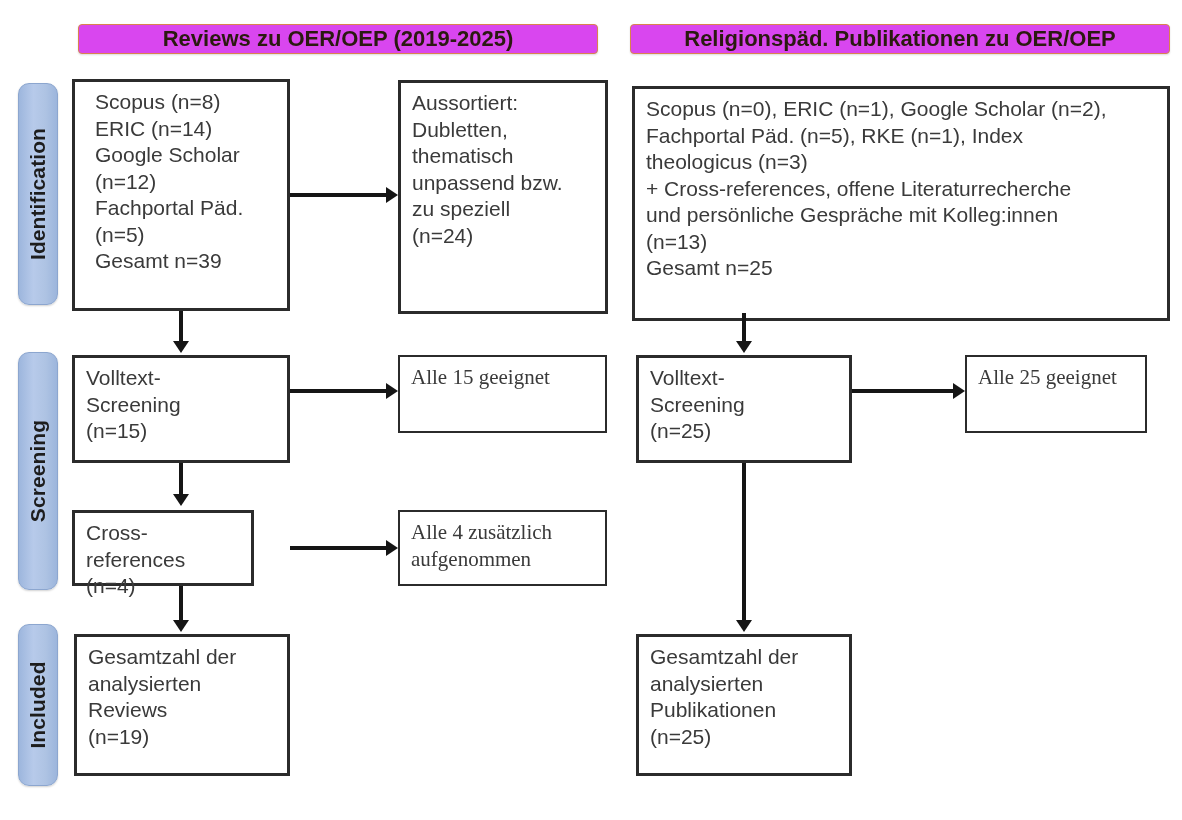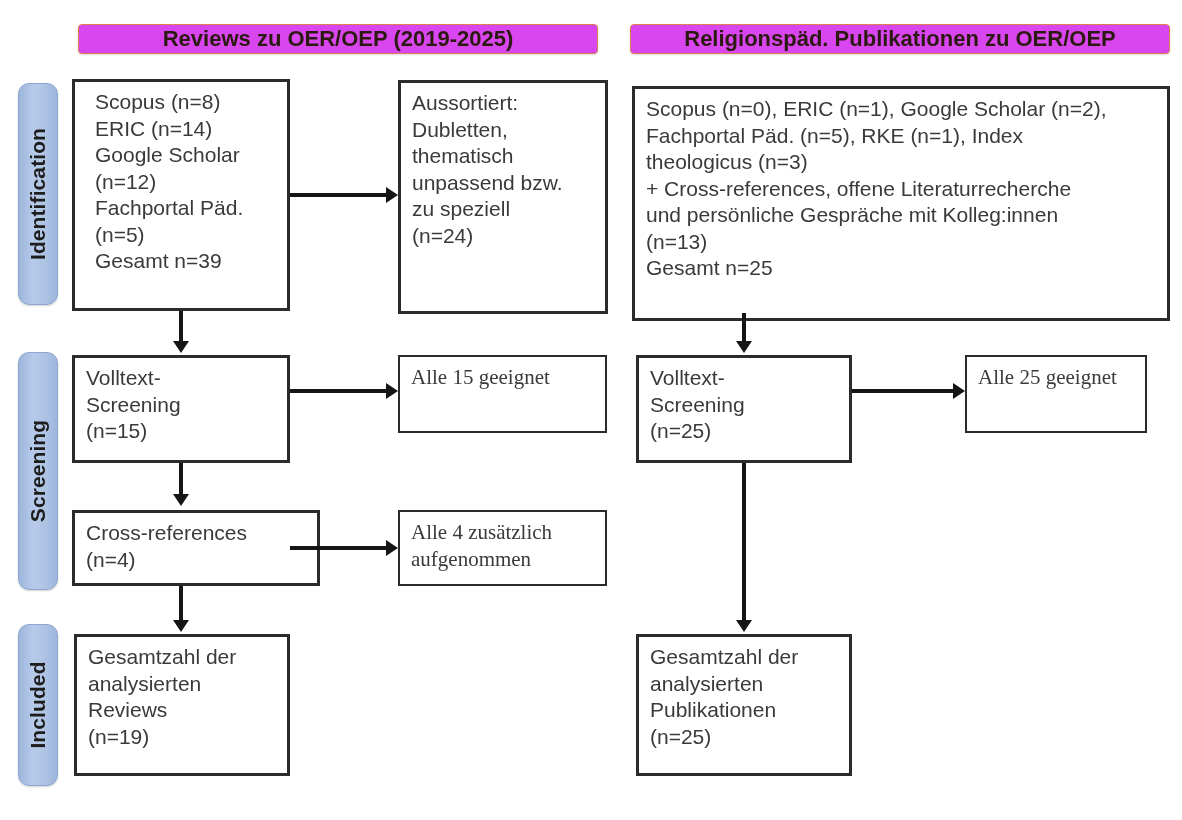--- a/index.html
+++ b/index.html
@@ -156,21 +156,21 @@
   <div class="flow-box thin" style="left:398px; top:355px; width:209px; height:78px;">
     <span class="box-text">Alle 15 geeignet</span>
   </div>
 
   <div class="conn h" style="left:290px; top:389px; width:96px;"></div>
   <div class="arrow-right" style="left:386px; top:383px;"></div>
 
   <div class="conn v" style="left:179px; top:463px; height:33px;"></div>
   <div class="arrow-down" style="left:173px; top:494px;"></div>
 
-  <div class="flow-box" style="left:72px; top:510px; width:248px; height:76px;">
+  <div class="flow-box" style="left:72px; top:510px; width:182px; height:76px;">
     <span class="box-text">Cross-references
 (n=4)</span>
   </div>
 
   <div class="flow-box thin" style="left:398px; top:510px; width:209px; height:76px;">
     <span class="box-text">Alle 4 zusätzlich
 aufgenommen</span>
   </div>
 
   <div class="conn h" style="left:290px; top:546px; width:96px;"></div>

